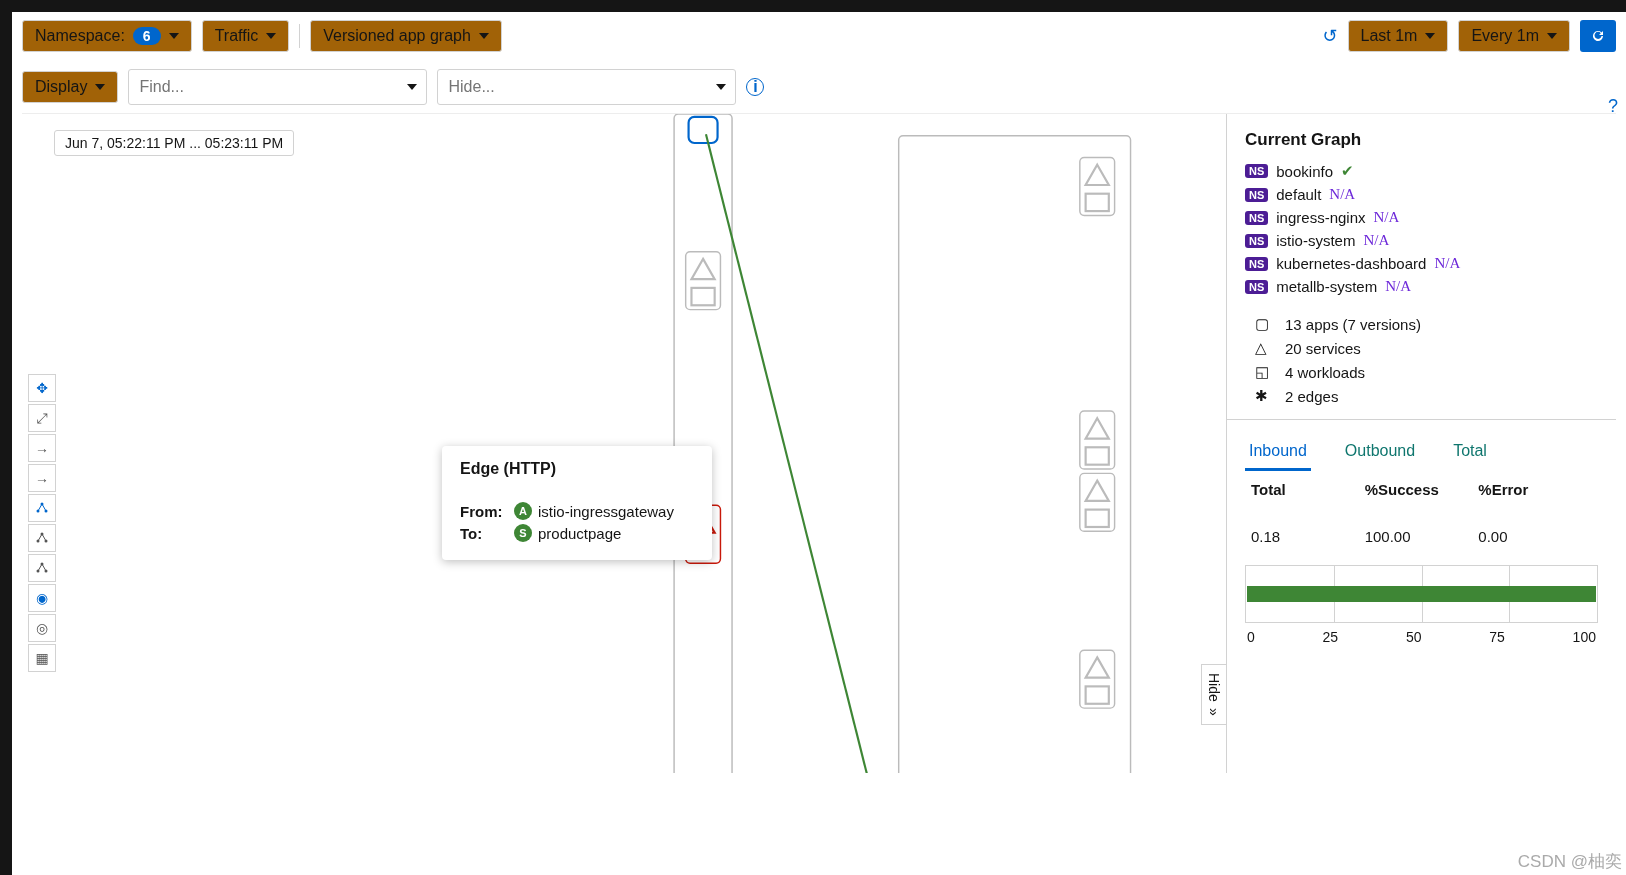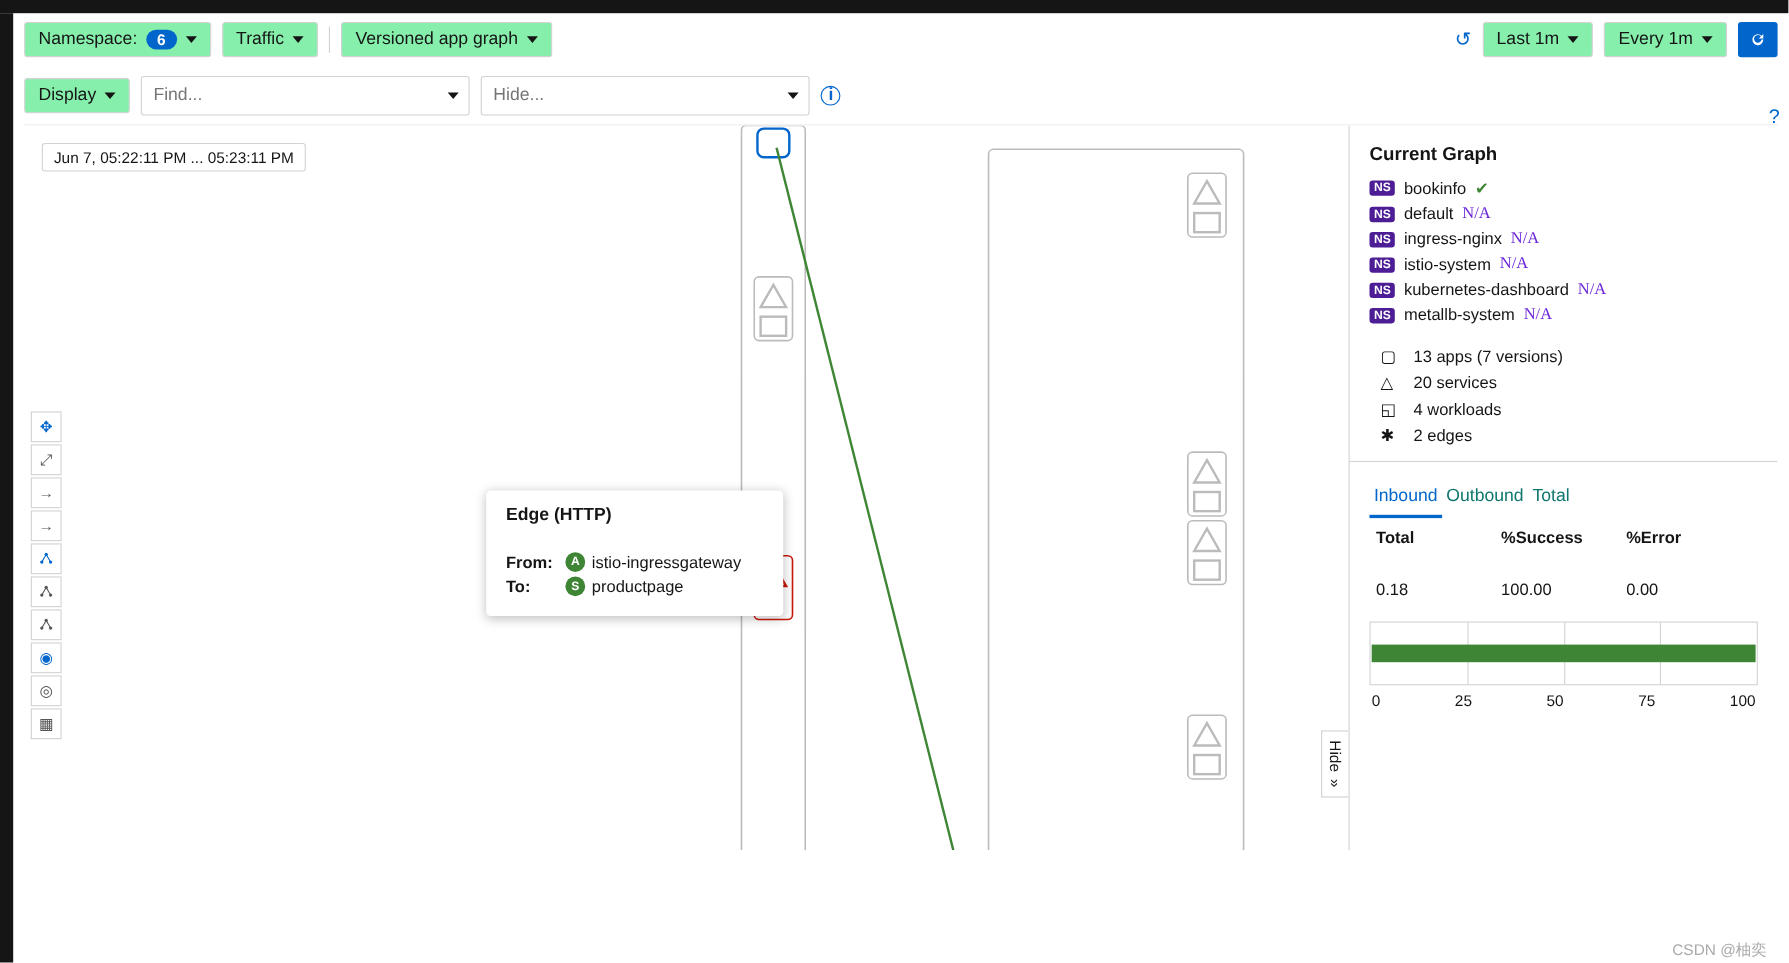--- a/index.html
+++ b/index.html
@@ -2,35 +2,35 @@
 <html><head>
 <meta charset="utf-8">
 <style>
 * { box-sizing: border-box; margin: 0; padding: 0; font-family: "Helvetica Neue", Arial, sans-serif; }
 body { background: #fff; color: #151515; font-size: 14px; }
 .topbar-black { background: #151515; height: 12px; }
 .left-strip { position: fixed; left: 0; top: 12px; width: 12px; bottom: 0; background: #151515; }
 .main { margin-left: 12px; }
 .toolbar1 { display: flex; align-items: center; padding: 8px 10px; gap: 10px; border-bottom: 1px solid transparent; }
 .toolbar2 { display: flex; align-items: center; padding: 8px 10px; gap: 10px; }
-.btn-outline { border: 1px solid #d2d2d2; background: #86efac; border-radius: 3px; padding: 6px 12px; display: flex; align-items: center; gap: 8px; cursor: pointer; font-size: 16px; }
+.btn-outline { border: 1px solid #d2d2d2; background: #a16207; border-radius: 3px; padding: 6px 12px; display: flex; align-items: center; gap: 8px; cursor: pointer; font-size: 16px; }
 .badge { background: #06c; color: #fff; border-radius: 12px; padding: 1px 10px; font-size: 14px; font-weight: 600; }
 .caret { width: 0; height: 0; border-left: 5px solid transparent; border-right: 5px solid transparent; border-top: 6px solid #151515; }
 .divider { width: 1px; height: 24px; background: #d2d2d2; }
 .spacer { flex: 1; }
 .icon-history { color: #06c; font-size: 18px; }
 .refresh-btn { background: #06c; color: #fff; border-radius: 3px; padding: 8px 10px; display: flex; align-items: center; }
 .input { border: 1px solid #d2d2d2; border-radius: 3px; padding: 8px 10px; font-size: 16px; width: 299px; }
 .input-wrap { position: relative; display: flex; align-items: center; }
 .input-caret { position: absolute; right: 10px; pointer-events: none; }
 .info-icon { color: #06c; font-size: 16px; border: 1.5px solid #06c; border-radius: 50%; width: 18px; height: 18px; display: inline-flex; align-items: center; justify-content: center; font-weight: bold; }
 .help-icon { color: #06c; position: fixed; right: 8px; top: 96px; font-size: 18px; }
 
 .graph-area { position: relative; margin: 0 10px; height: 660px; background: #fff; border-top: 1px solid #ededed; overflow: hidden; }
-.timestamp { position: absolute; top: 16px; left: 16px; background: #fff; border: 1px solid #d2d2d2; border-radius: 3px; padding: 4px 10px; font-size: 14px; z-index: 5; }
+.timestamp { position: absolute; top: 16px; left: 32px; background: #fff; border: 1px solid #d2d2d2; border-radius: 3px; padding: 4px 10px; font-size: 14px; z-index: 5; }
 .side-tools { position: absolute; left: 6px; top: 260px; display: flex; flex-direction: column; gap: 2px; z-index: 5; }
 .tool-btn { width: 28px; height: 28px; border: 1px solid #d2d2d2; background: #fff; display: flex; align-items: center; justify-content: center; cursor: pointer; font-size: 14px; color: #555; }
 .tool-btn.active { color: #06c; }
 
 .graph-svg { position: absolute; inset: 0; }
 
 .node-box { fill: #fff; stroke: #bbb; stroke-width: 1; }
 .node-box.blue { stroke: #06c; stroke-width: 1.5; }
 .node-box.red { stroke: #c9190b; }
 .tri { fill: none; stroke: #bbb; stroke-width: 1.5; }
@@ -46,31 +46,31 @@
 .right-panel { position: absolute; right: 0; top: 0; bottom: 0; width: 390px; border-left: 1px solid #d2d2d2; background: #fff; padding: 16px 18px; overflow-y: auto; }
 .hide-tab { position: absolute; right: 390px; top: 550px; writing-mode: vertical-rl; background: #fff; border: 1px solid #d2d2d2; border-right: none; padding: 8px 4px; cursor: pointer; font-size: 14px; display: flex; align-items: center; gap: 6px; }
 .rp-title { font-size: 17px; font-weight: 600; margin-bottom: 12px; }
 .ns-row { display: flex; align-items: center; gap: 8px; margin-bottom: 6px; font-size: 15px; }
 .ns-badge { background: #4c1d95; color: #fff; font-size: 11px; font-weight: 700; border-radius: 3px; padding: 1px 4px; }
 .na { color: #6d28d9; font-family: Liberation Serif, serif; }
 .check { color: #3e8635; }
 .stat-row { display: flex; align-items: center; gap: 12px; margin-bottom: 6px; font-size: 15px; margin-left: 10px; }
 .stat-icon { width: 18px; color: #151515; }
 .rp-divider { border-top: 1px solid #d2d2d2; margin: 14px -18px; }
-.tabs { display: flex; margin-bottom: 10px; }
+.tabs { display: flex; gap: 30px; margin-bottom: 10px; }
 .tab { padding: 8px 4px; cursor: pointer; font-size: 16px; color: #0f766e; }
 .tab.active { color: #06c; border-bottom: 3px solid #06c; }
 .sec-title { font-size: 16px; font-weight: 600; margin: 10px 0 14px; }
 .http-table { display: grid; grid-template-columns: 1fr 1fr 1fr; gap: 10px 0; font-size: 15px; margin-bottom: 20px; padding: 0 6px; }
 .http-table .hdr { font-weight: 600; padding-bottom: 20px; }
 .bar-chart { border: 1px solid #d2d2d2; height: 58px; position: relative; margin-bottom: 6px; }
 .bar-fill { position: absolute; left: 1px; right: 1px; top: 50%; height: 16px; background: #3e8635; transform: translateY(-50%); }
 .bar-grid { position: absolute; top: 0; bottom: 0; width: 1px; background: #d2d2d2; }
 .axis { display: flex; justify-content: space-between; font-size: 14px; color: #151515; padding: 0 2px; }
-.watermark { position: fixed; right: 20px; bottom: 2px; font-size: 14px; color: #aaa; }
+.watermark { position: fixed; right: 4px; bottom: 2px; font-size: 17px; color: #aaa; }
 </style>
 </head>
 <body>
 
 <div class="topbar-black"></div>
 <div class="left-strip"></div>
 
 <div class="main">
 
   <div class="toolbar1">

